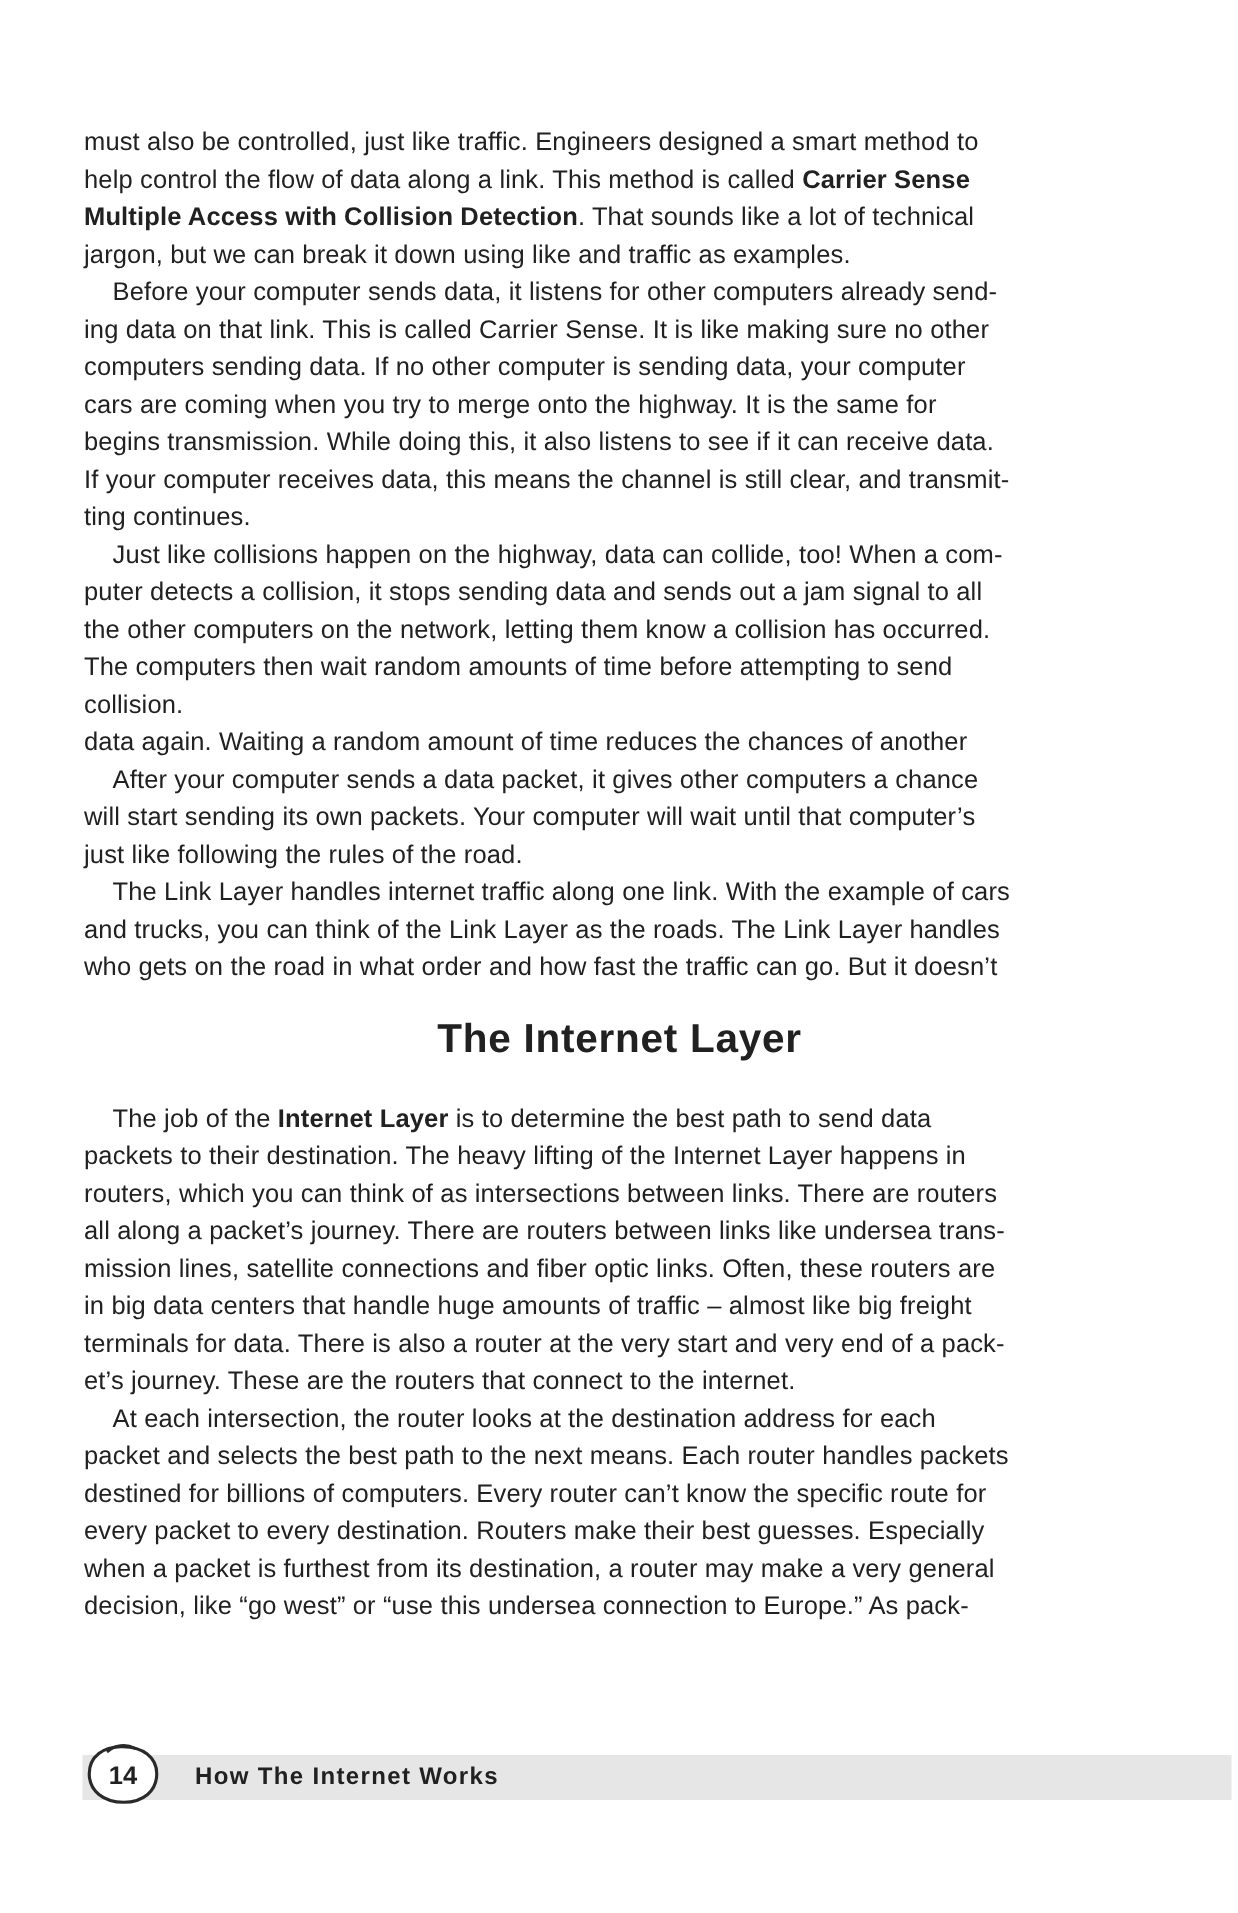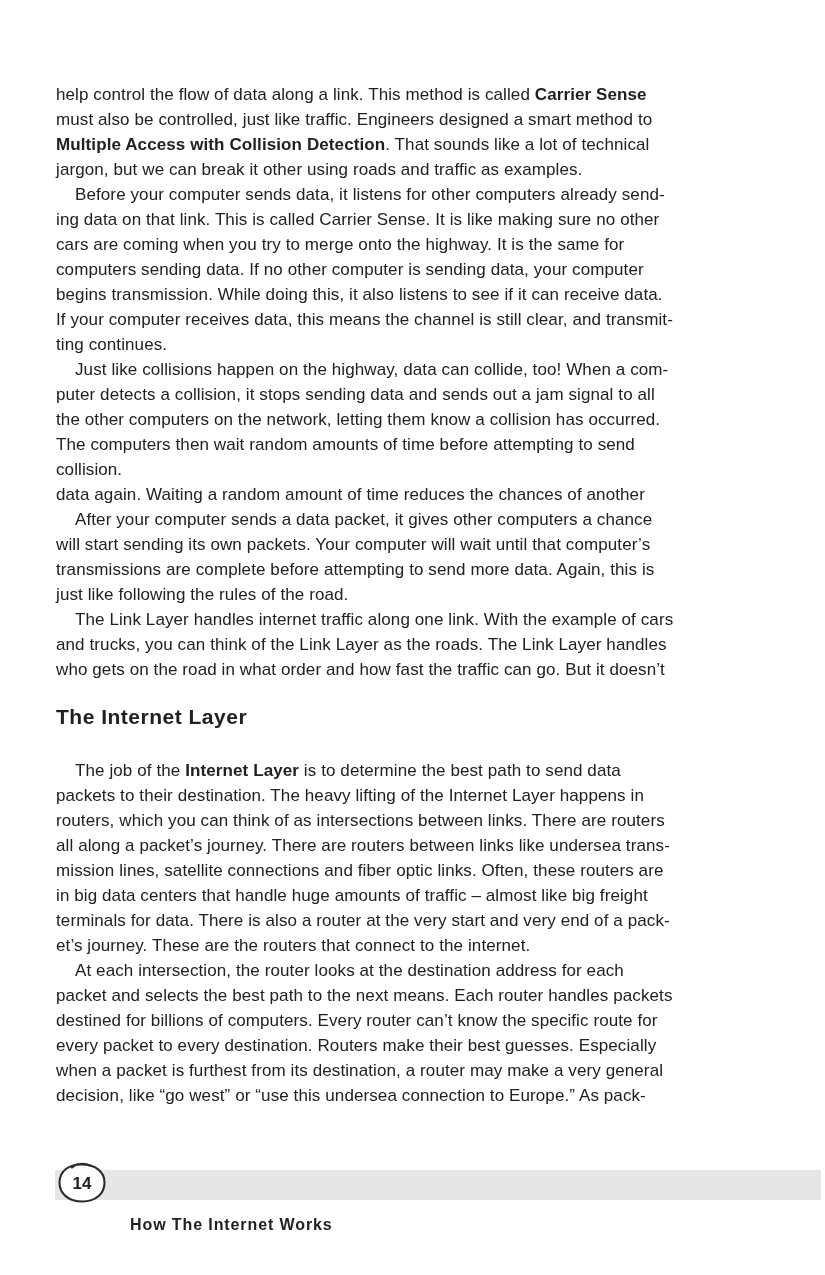--- a/index.html
+++ b/index.html
@@ -26,25 +26,25 @@
   .line{
     font-size:17px;
     line-height:25px;
     height:25px;
     white-space:nowrap;
     letter-spacing:0.1px;
   }
   .line.indent{padding-left:19px;}
   .line b{font-weight:bold;}
   .section-heading{
-    font-size:21px;
+    font-size:27px;
     font-weight:bold;
     line-height:34px;
     height:34px;
-    text-align:left;
+    text-align:center;
     margin:18px 0 24px 0;
     letter-spacing:0.5px;
   }
   .footer-bar{
     position:absolute;
     left:55px;
     top:1170px;
     width:766px;
     height:30px;
     background:var(--bar-color);
@@ -67,56 +67,54 @@
   }
   .footer-title{
     position:absolute;
     left:130px;
     top:1170px;
     height:30px;
     line-height:30px;
     font-size:16px;
     font-weight:bold;
     letter-spacing:0.9px;
-    margin-top:40px;
   }
 </style>
 </head>
 <body>
 
 <div class="page">
 
   <main class="text-column">
       <div class="para">
+        <div class="line">must also be controlled, just like traffic. Engineers designed a smart method to</div>
         <div class="line">help control the flow of data along a link. This method is called <b>Carrier Sense</b></div>
-        <div class="line">must also be controlled, just like traffic. Engineers designed a smart method to</div>
         <div class="line"><b>Multiple Access with Collision Detection</b>. That sounds like a lot of technical</div>
-        <div class="line">jargon, but we can break it other using roads and traffic as examples.</div>
+        <div class="line">jargon, but we can break it down using like and traffic as examples.</div>
       </div>
       <div class="para">
         <div class="line indent">Before your computer sends data, it listens for other computers already send-</div>
         <div class="line">ing data on that link. This is called Carrier Sense. It is like making sure no other</div>
+        <div class="line">computers sending data. If no other computer is sending data, your computer</div>
         <div class="line">cars are coming when you try to merge onto the highway. It is the same for</div>
-        <div class="line">computers sending data. If no other computer is sending data, your computer</div>
         <div class="line">begins transmission. While doing this, it also listens to see if it can receive data.</div>
         <div class="line">If your computer receives data, this means the channel is still clear, and transmit-</div>
         <div class="line">ting continues.</div>
       </div>
       <div class="para">
         <div class="line indent">Just like collisions happen on the highway, data can collide, too! When a com-</div>
         <div class="line">puter detects a collision, it stops sending data and sends out a jam signal to all</div>
         <div class="line">the other computers on the network, letting them know a collision has occurred.</div>
         <div class="line">The computers then wait random amounts of time before attempting to send</div>
         <div class="line">collision.</div>
         <div class="line">data again. Waiting a random amount of time reduces the chances of another</div>
       </div>
       <div class="para">
         <div class="line indent">After your computer sends a data packet, it gives other computers a chance</div>
         <div class="line">will start sending its own packets. Your computer will wait until that computer’s</div>
-        <div class="line">transmissions are complete before attempting to send more data. Again, this is</div>
         <div class="line">just like following the rules of the road.</div>
       </div>
       <div class="para">
         <div class="line indent">The Link Layer handles internet traffic along one link. With the example of cars</div>
         <div class="line">and trucks, you can think of the Link Layer as the roads. The Link Layer handles</div>
         <div class="line">who gets on the road in what order and how fast the traffic can go. But it doesn’t</div>
       </div>
       <h2 class="section-heading">The Internet Layer</h2>
       <div class="para">
         <div class="line indent">The job of the <b>Internet Layer</b> is to determine the best path to send data</div>

